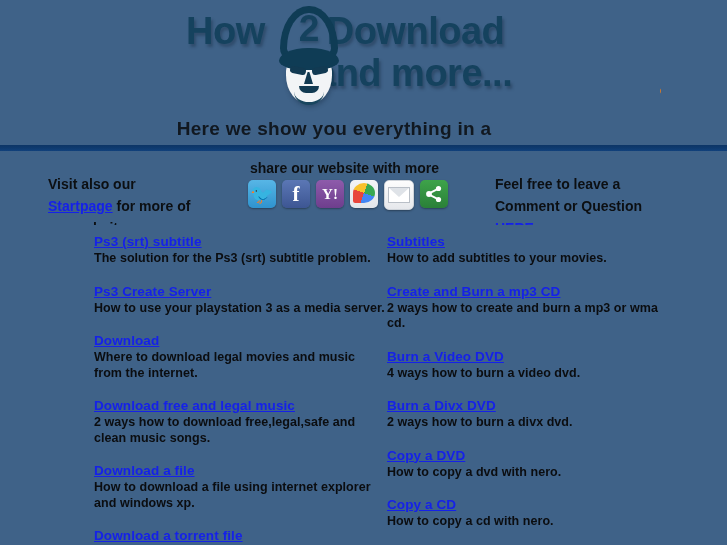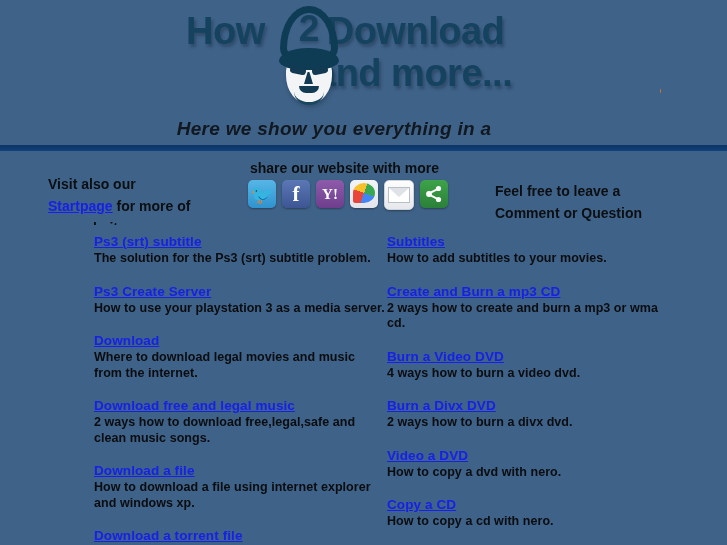--- a/index.html
+++ b/index.html
@@ -162,21 +162,20 @@
     z-index: 4;
   }
 
   .tagline {
     position: absolute;
     left: 0;
     top: 116px;
     width: 668px;
     text-align: center;
     font-size: 19px;
-    font-style: italic;
     font-weight: bold;
     color: #111820;
     white-space: pre-line;
     line-height: 25px;
     letter-spacing: 0.3px;
   }
 
   .flag {
     position: absolute;
     left: 657px;
@@ -317,21 +316,20 @@
 
   .promo-right {
     position: absolute;
     left: 495px;
     top: 22px;
     width: 215px;
     font-size: 14px;
     font-weight: bold;
     color: #0c0f12;
     line-height: 22px;
-    margin-top: 7px;
   }
   .promo-right a {
     color: #1521e8;
     text-decoration: underline;
   }
 
   
   #content {
     position: absolute;
     left: 6px;
@@ -504,21 +502,21 @@
       </div>
       <div class="entry">
         <a href="#" class="entry-title">Burn a Video DVD</a>
         <div class="entry-desc">4 ways how to burn a video dvd.</div>
       </div>
       <div class="entry">
         <a href="#" class="entry-title">Burn a Divx DVD</a>
         <div class="entry-desc">2 ways how to burn a divx dvd.</div>
       </div>
       <div class="entry">
-        <a href="#" class="entry-title">Video a DVD</a>
+        <a href="#" class="entry-title">Copy a DVD</a>
         <div class="entry-desc">How to copy a dvd with nero.</div>
       </div>
       <div class="entry">
         <a href="#" class="entry-title">Copy a CD</a>
         <div class="entry-desc">How to copy a cd with nero.</div>
       </div>
       <div class="entry">
 
         <div class="entry-desc"></div>
       </div>

